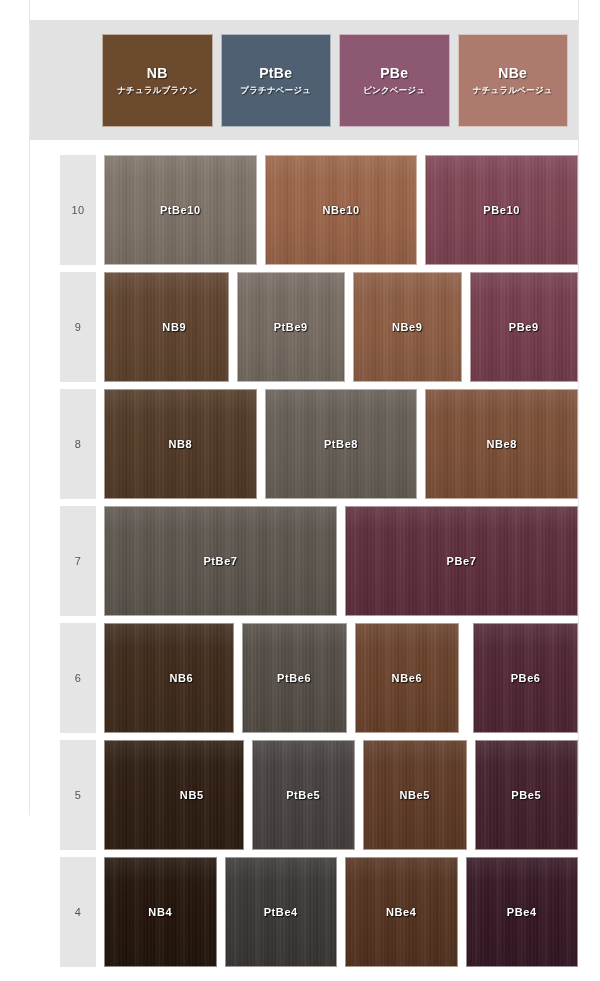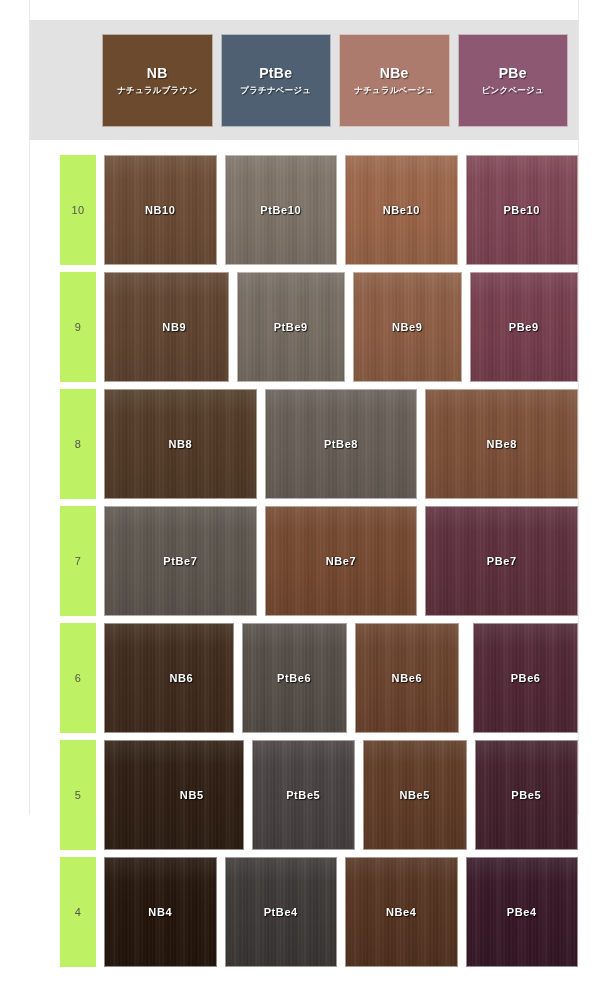--- a/index.html
+++ b/index.html
@@ -91,21 +91,21 @@
     display: flex;
     align-items: stretch;
     gap: 8px;
     height: 110px;
     margin-bottom: 7px;
   }
   .level-cell {
     width: 36px;
     flex: 0 0 36px;
     margin-left: 30px;
-    background: #bef264;
+    background: #e5e5e5;
     display: flex;
     align-items: center;
     justify-content: center;
     color: #55534f;
     font-size: 11px;
     letter-spacing: 0.5px;
   }
   .swatch {
     flex: 1 1 0;
     position: relative;
@@ -172,37 +172,34 @@
   <div id="header-band">
     <div id="header-row">
         <div class="family-head" style="background: rgb(107, 74, 45);">
           <div class="family-code">NB</div>
           <div class="family-name">ナチュラルブラウン</div>
         </div>
         <div class="family-head" style="background: rgb(78, 96, 114);">
           <div class="family-code">PtBe</div>
           <div class="family-name">プラチナベージュ</div>
         </div>
+        <div class="family-head" style="background: rgb(141, 88, 114);">
+          <div class="family-code">PBe</div>
+          <div class="family-name">ピンクベージュ</div>
+        </div>
         <div class="family-head" style="background: rgb(172, 123, 110);">
           <div class="family-code">NBe</div>
           <div class="family-name">ナチュラルベージュ</div>
         </div>
-        <div class="family-head" style="background: rgb(141, 88, 114);">
-          <div class="family-code">PBe</div>
-          <div class="family-name">ピンクベージュ</div>
-        </div>
       </div>
   </div>
 
   <div id="grid">
       <div class="level-row">
         <div class="level-cell">10</div>
-        <div class="swatch" style="background: rgb(106, 74, 51);">
-          <span class="swatch-label">NB10</span>
-        </div>
         <div class="swatch" style="background: rgb(125, 114, 104);">
           <span class="swatch-label">PtBe10</span>
         </div>
         <div class="swatch" style="background: rgb(154, 100, 72);">
           <span class="swatch-label">NBe10</span>
         </div>
         <div class="swatch" style="background: rgb(126, 68, 83);">
           <span class="swatch-label">PBe10</span>
         </div>
       </div>
@@ -231,23 +228,20 @@
         </div>
         <div class="swatch" style="background: rgb(124, 79, 55);">
           <span class="swatch-label">NBe8</span>
         </div>
       </div>
       <div class="level-row">
         <div class="level-cell">7</div>
         <div class="swatch" style="background: rgb(92, 85, 77);">
           <span class="swatch-label">PtBe7</span>
         </div>
-        <div class="swatch" style="background: rgb(116, 72, 47);">
-          <span class="swatch-label">NBe7</span>
-        </div>
         <div class="swatch" style="background: rgb(93, 46, 60);">
           <span class="swatch-label">PBe7</span>
         </div>
       </div>
       <div class="level-row">
         <div class="level-cell">6</div>
         <div class="swatch" style="background: rgb(62, 42, 27); padding-left: 25px;">
           <span class="swatch-label">NB6</span>
         </div>
         <div class="swatch" style="background: rgb(84, 77, 70);">

